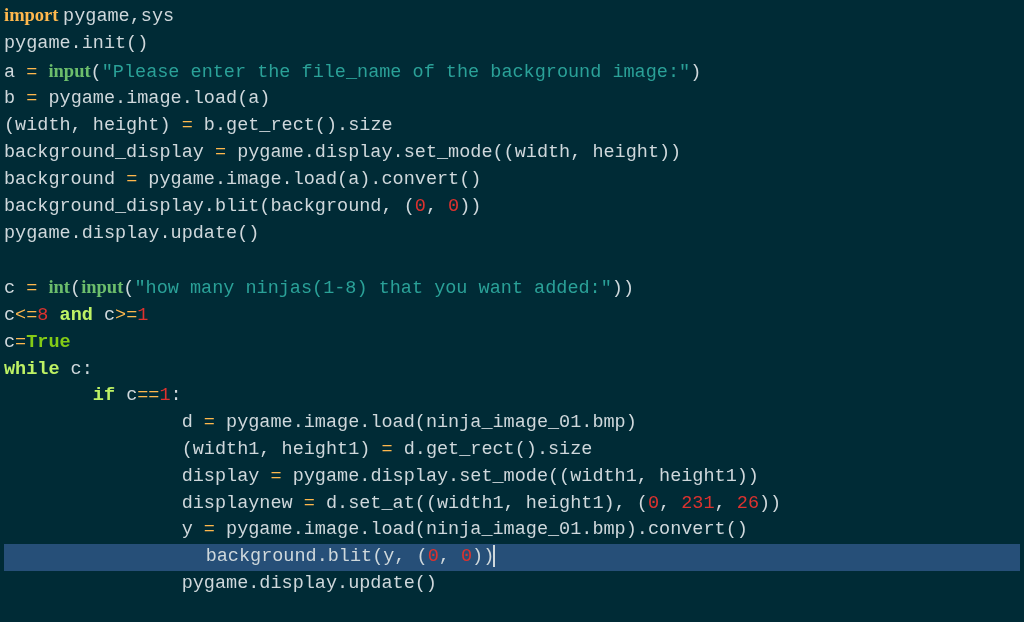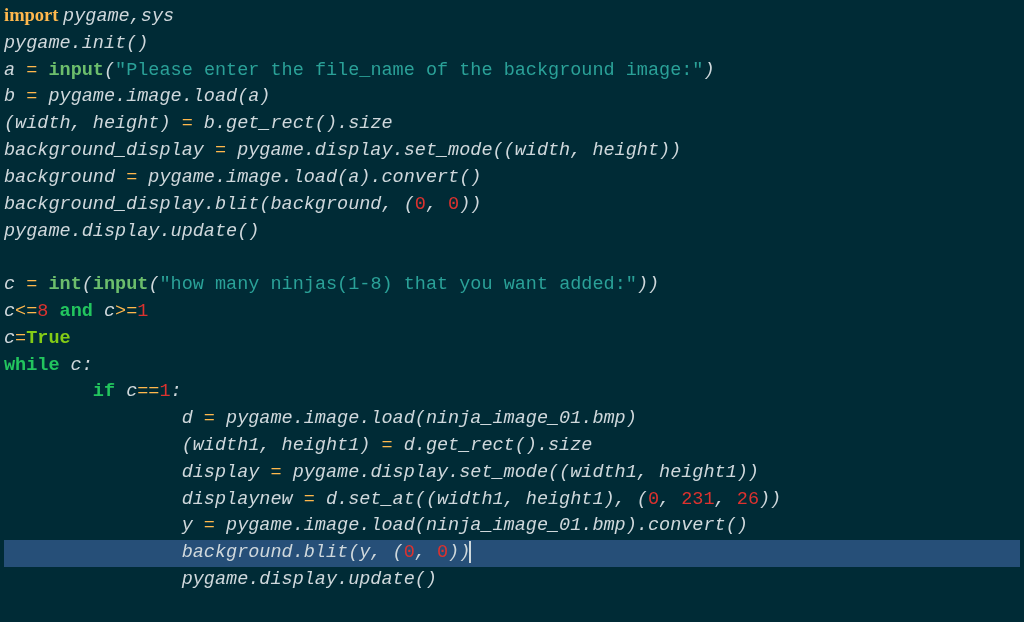--- a/index.html
+++ b/index.html
@@ -16,34 +16,35 @@
   .editor {
     padding: 2px 4px;
     white-space: pre;
   }
   .line {
     display: block;
     position: relative;
   }
   .highlighted {
     background: #264f78;
+    padding-left: 24px;
   }
   .cursor {
     display: inline-block;
     width: 1.5px;
     height: 1.2em;
     background: #cfd8dc;
     vertical-align: middle;
     margin-left: -1px;
   }
   .kw-import { color: #ffb84d; font-weight: bold; font-family: Liberation Serif, serif; }
-  .kw-orange { color: #22c55e; font-weight: bold; }
-  .fn-green { color: #6cbe6c; font-weight: bold; }
+  .kw-orange { color: #bef264; font-weight: bold; }
+  .fn-green { color: #6cbe6c; font-weight: bold; font-family: Liberation Serif, serif; }
   .str { color: #2aa198; }
   .num { color: #dc322f; }
   .op { color: #ffb84d; }
-  .plain { color: #cfd8dc; font-style: italic; }
+  .plain { color: #cfd8dc; }
   .bool { color: #84cc16; font-weight: bold; }
 </style>
 </head>
 <body>
 
 <div class="editor" id="editor-root"><div class="line"><span class="kw-import">import </span><span class="plain">pygame,sys</span></div><div class="line"><span class="plain">pygame.init()</span></div><div class="line"><span class="plain">a </span><span class="op">=</span><span class="plain"> </span><span class="fn-green">input</span><span class="plain">(</span><span class="str">"Please enter the file_name of the background image:"</span><span class="plain">)</span></div><div class="line"><span class="plain">b </span><span class="op">=</span><span class="plain"> pygame.image.load(a)</span></div><div class="line"><span class="plain">(width, height) </span><span class="op">=</span><span class="plain"> b.get_rect().size</span></div><div class="line"><span class="plain">background_display </span><span class="op">=</span><span class="plain"> pygame.display.set_mode((width, height))</span></div><div class="line"><span class="plain">background </span><span class="op">=</span><span class="plain"> pygame.image.load(a).convert()</span></div><div class="line"><span class="plain">background_display.blit(background, (</span><span class="num">0</span><span class="plain">, </span><span class="num">0</span><span class="plain">))</span></div><div class="line"><span class="plain">pygame.display.update()</span></div><div class="line">&nbsp;</div><div class="line"><span class="plain">c </span><span class="op">=</span><span class="plain"> </span><span class="fn-green">int</span><span class="plain">(</span><span class="fn-green">input</span><span class="plain">(</span><span class="str">"how many ninjas(1-8) that you want added:"</span><span class="plain">))</span></div><div class="line"><span class="plain">c</span><span class="op">&lt;=</span><span class="num">8</span><span class="plain"> </span><span class="kw-orange">and</span><span class="plain"> c</span><span class="op">&gt;=</span><span class="num">1</span></div><div class="line"><span class="plain">c</span><span class="op">=</span><span class="bool">True</span></div><div class="line"><span class="kw-orange">while</span><span class="plain"> c:</span></div><div class="line"><span class="plain">        </span><span class="kw-orange">if</span><span class="plain"> c</span><span class="op">==</span><span class="num">1</span><span class="plain">:</span></div><div class="line"><span class="plain">                d </span><span class="op">=</span><span class="plain"> pygame.image.load(ninja_image_01.bmp)</span></div><div class="line"><span class="plain">                (width1, height1) </span><span class="op">=</span><span class="plain"> d.get_rect().size</span></div><div class="line"><span class="plain">                display </span><span class="op">=</span><span class="plain"> pygame.display.set_mode((width1, height1))</span></div><div class="line"><span class="plain">                displaynew </span><span class="op">=</span><span class="plain"> d.set_at((width1, height1), (</span><span class="num">0</span><span class="plain">, </span><span class="num">231</span><span class="plain">, </span><span class="num">26</span><span class="plain">))</span></div><div class="line"><span class="plain">                y </span><span class="op">=</span><span class="plain"> pygame.image.load(ninja_image_01.bmp).convert()</span></div><div class="line highlighted"><span class="plain">                background.blit(y, (</span><span class="num">0</span><span class="plain">, </span><span class="num">0</span><span class="plain">))</span><span class="cursor"></span></div><div class="line"><span class="plain">                pygame.display.update()</span></div></div>
 
 </body></html>

